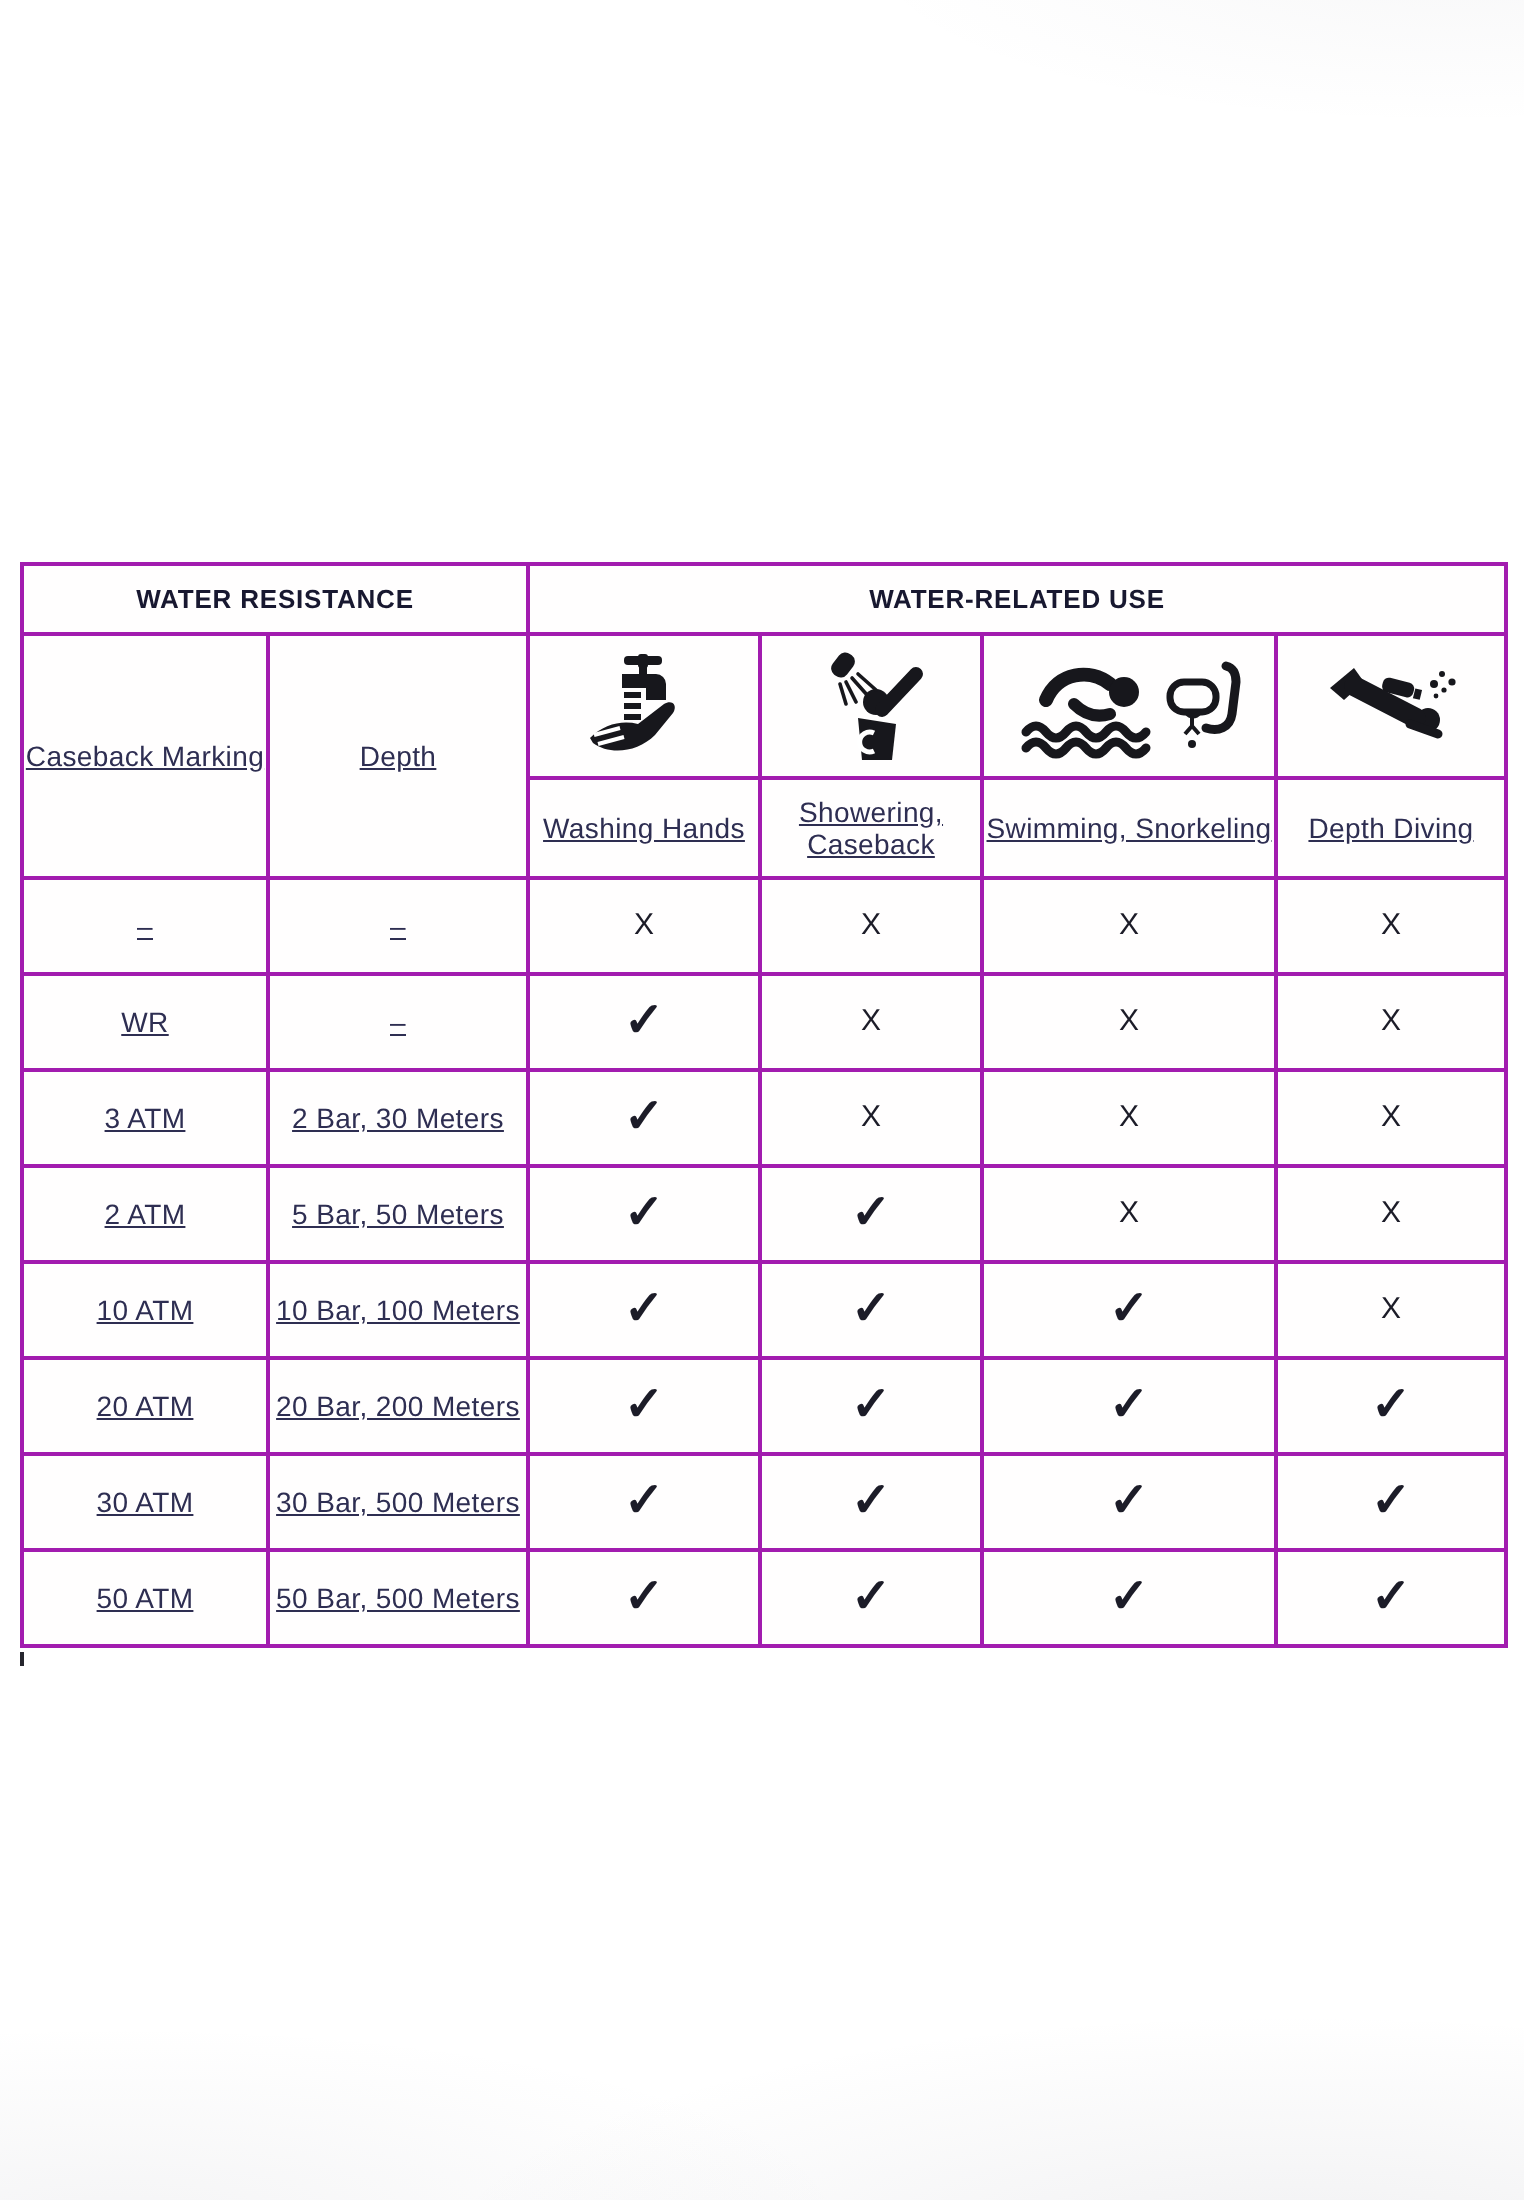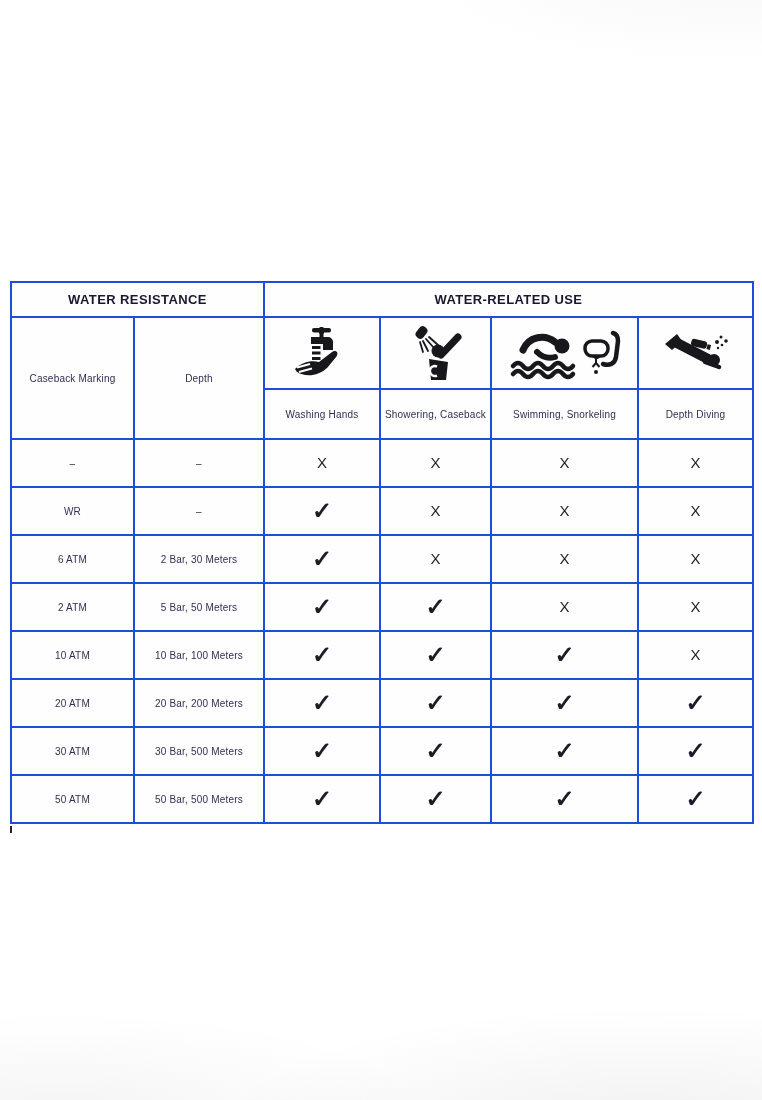--- a/index.html
+++ b/index.html
@@ -13,33 +13,33 @@
     background:
       radial-gradient(620px 180px at 85% 103%, rgba(110,110,125,0.10), transparent 70%),
       radial-gradient(520px 140px at 8% 101%, rgba(110,110,125,0.07), transparent 70%),
       radial-gradient(420px 120px at 95% -2%, rgba(110,110,125,0.05), transparent 70%);
   }
   table.wr-table {
     position: absolute; left: 10px; top: 281px; width: 742px;
     border-collapse: collapse; table-layout: fixed;
   }
   .wr-table td {
-    border: 2px solid #1d4ed8;
+    border: 2px solid #a21caf;
     text-align: center; vertical-align: middle; padding: 0;
     background: #fffefe;
   }
   tr.head-row td {
     height: 33px; font-size: 13px; font-weight: bold;
     color: #181830; letter-spacing: 0.4px;
   }
   tr.icon-row td { height: 70px; }
   tr.label-row td { height: 48px; margin-left: 14px; }
   tr.data-row td { height: 46px; }
   .subhead, .label-cell, .marking, .depth {
-    font-size: 10px; color: #2e2e52; letter-spacing: 0.2px;
+    font-size: 14px; color: #2e2e52; letter-spacing: 0.2px; text-decoration: underline;
   }
   .mark {
     display: inline-block; font-size: 15px; color: #1c1c28;
     font-family: "Liberation Sans", sans-serif;
   }
   .mark.check { font-size: 24px; font-weight: bold; line-height: 1; }
   .icon svg { display: block; margin: 0 auto; }
   .table-stub {
     position: absolute; left: 10px; top: 826px; width: 2px; height: 7px;
     background: #26262e;
@@ -166,21 +166,21 @@
   <tr class="data-row">
     <td class="marking">WR</td>
     <td class="depth">–</td>
     <td><span class="mark check">✓</span></td>
     <td><span class="mark">X</span></td>
     <td><span class="mark">X</span></td>
     <td><span class="mark">X</span></td>
   </tr>
 
   <tr class="data-row">
-    <td class="marking">6 ATM</td>
+    <td class="marking">3 ATM</td>
     <td class="depth">2 Bar, 30 Meters</td>
     <td><span class="mark check">✓</span></td>
     <td><span class="mark">X</span></td>
     <td><span class="mark">X</span></td>
     <td><span class="mark">X</span></td>
   </tr>
 
   <tr class="data-row">
     <td class="marking">2 ATM</td>
     <td class="depth">5 Bar, 50 Meters</td>

